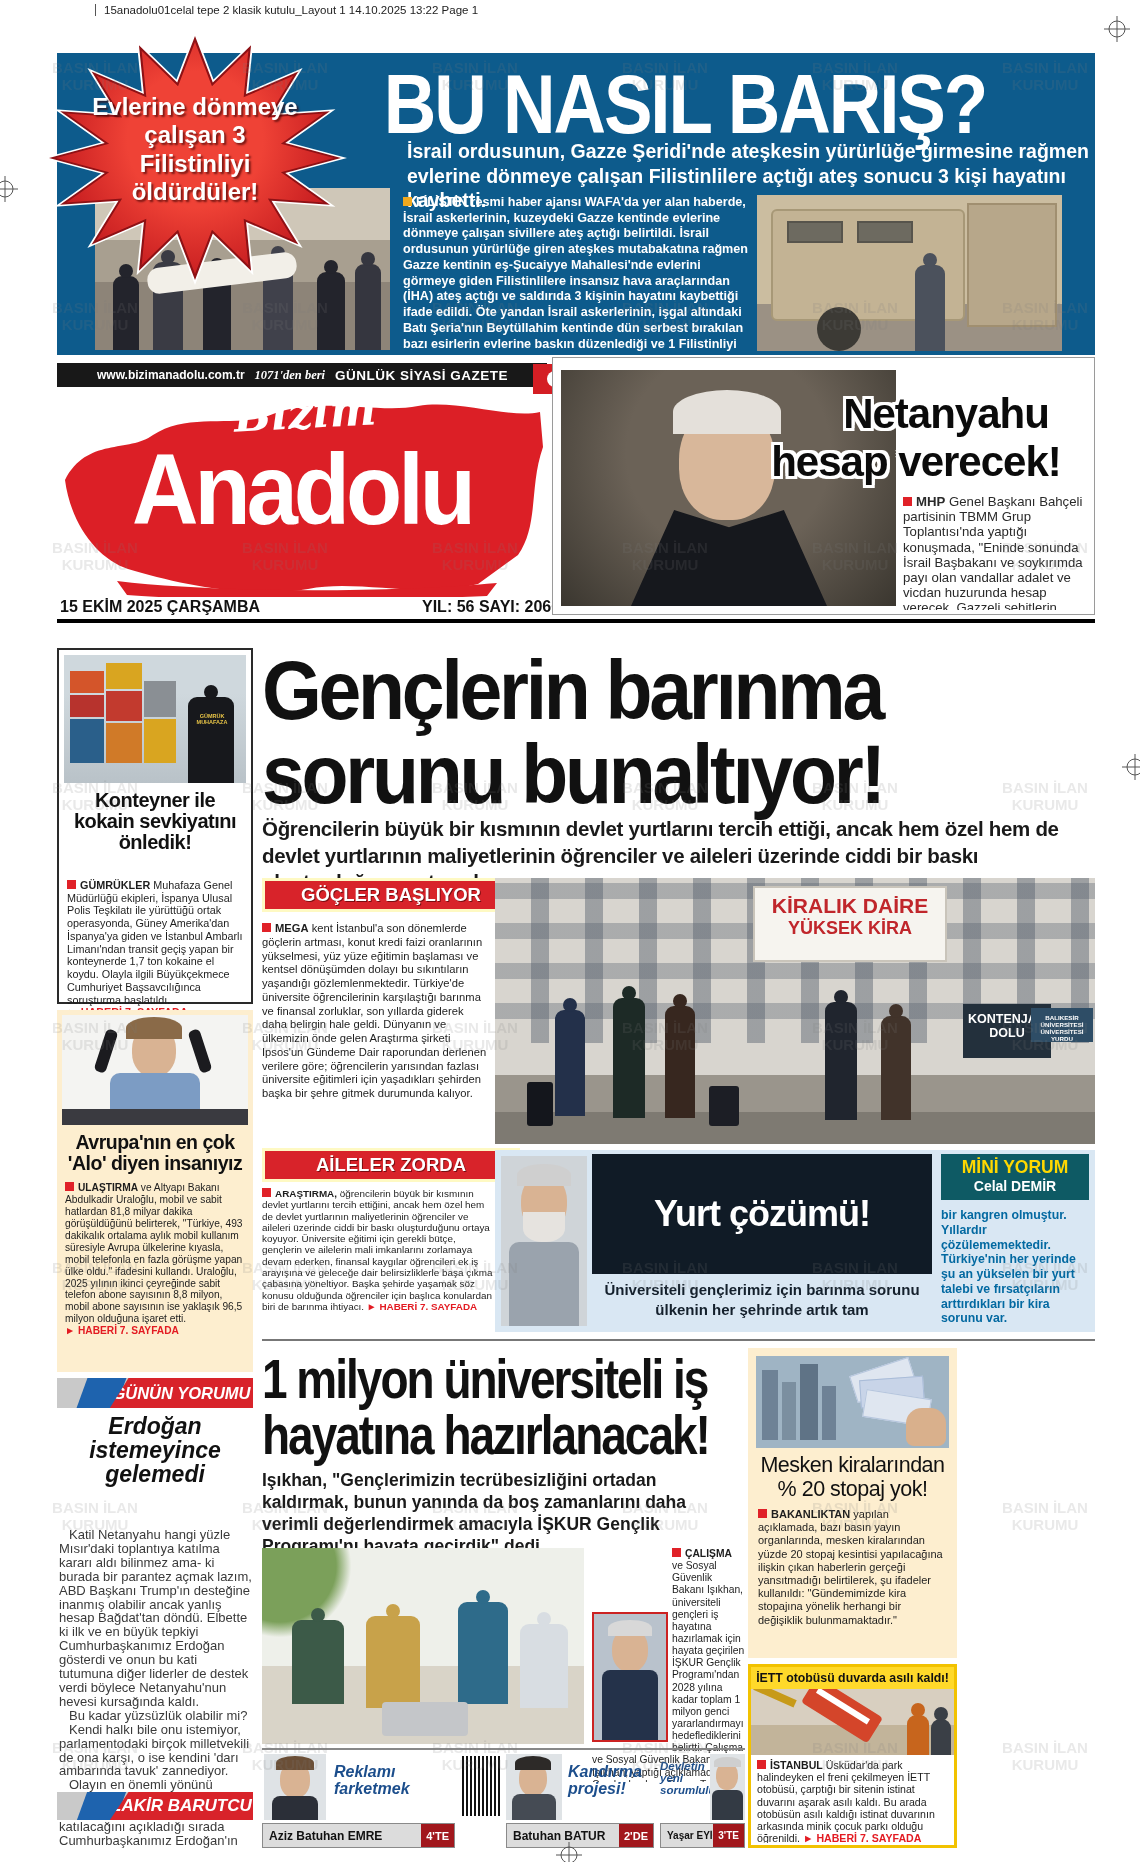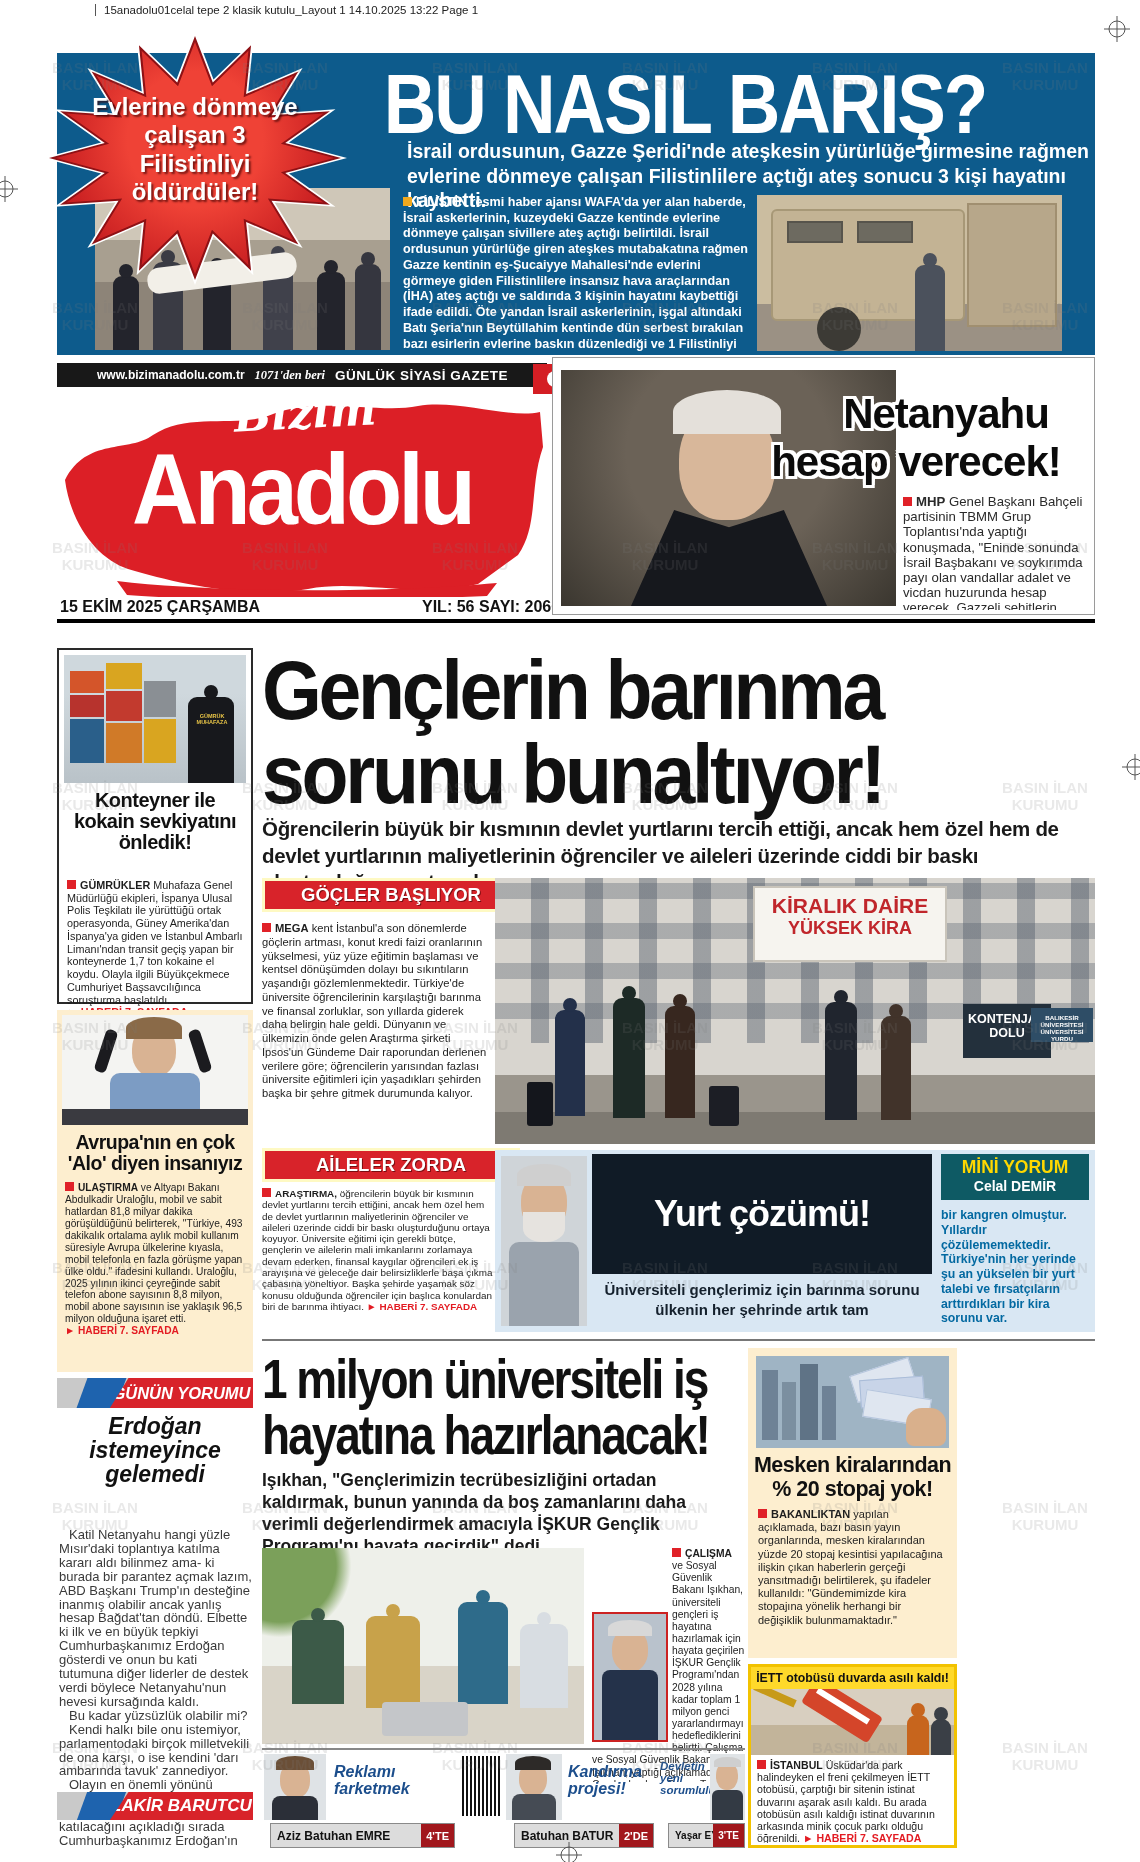--- a/index.html
+++ b/index.html
@@ -25,21 +25,21 @@
   .wm{position:absolute;width:170px;text-align:center;color:rgba(125,125,125,.17);
         font-weight:bold;font-size:15px;line-height:1.1;pointer-events:none;z-index:50;}
   .outline-w{text-shadow:-3px -3px 0 #fff,3px -3px 0 #fff,-3px 3px 0 #fff,3px 3px 0 #fff,
         0 -3px 0 #fff,0 3px 0 #fff,-3px 0 0 #fff,3px 0 0 #fff;}
   .star{position:absolute;clip-path:polygon(100% 50%,80.9% 56.1%,96.2% 69.2%,76.2% 67.5%,85.4% 85.4%,
         67.5% 76.2%,69.2% 96.2%,56.1% 80.9%,50% 100%,43.9% 80.9%,30.8% 96.2%,32.5% 76.2%,14.6% 85.4%,
         23.8% 67.5%,3.8% 69.2%,19.1% 56.1%,0% 50%,19.1% 43.9%,3.8% 30.8%,23.8% 32.5%,14.6% 14.6%,
         32.5% 23.8%,30.8% 3.8%,43.9% 19.1%,50% 0%,56.1% 19.1%,69.2% 3.8%,67.5% 23.8%,85.4% 14.6%,
         76.2% 32.5%,96.2% 30.8%,80.9% 43.9%);}
   .regmark{position:absolute;width:26px;height:26px;z-index:60;}
-  .pbar{position:absolute;left:8px;right:0;bottom:0;height:25px;background:#dcdcdc;border:1px solid #8a8a8a;
+  .pbar{position:absolute;left:0;right:0;bottom:0;height:25px;background:#dcdcdc;border:1px solid #8a8a8a;
         display:flex;align-items:center;box-sizing:border-box;}
   .pbar .nm{flex:1;font-weight:bold;font-size:12px;padding-left:6px;white-space:nowrap;overflow:hidden;}
   .pbar .pg{background:#a1171c;color:#fff;font-weight:bold;font-size:11px;padding:0 5px;height:100%;
         display:flex;align-items:center;}
   .ptitle{color:#1c4e8c;font-style:italic;font-weight:bold;font-size:16px;line-height:1.05;}
   .windows{position:absolute;left:0;right:0;top:0;height:62%;
         background-image:repeating-linear-gradient(90deg,transparent 0 36px,rgba(85,95,108,.45) 36px 54px),
         repeating-linear-gradient(0deg,transparent 0 24px,rgba(85,95,108,.35) 24px 40px);}
 </style>
 </head>
@@ -316,21 +316,21 @@
     <div class="ph" style="left:8px;top:8px;width:193px;height:92px;background:#9fb4c4;">
       <div class="abs" style="left:6px;top:14px;width:16px;height:70px;background:#6e8296;"></div>
       <div class="abs" style="left:26px;top:26px;width:14px;height:58px;background:#7b8fa0;background:#7b8fa0;"></div>
       <div class="abs" style="left:44px;top:8px;width:18px;height:76px;background:#5f7386;"></div>
       <div class="abs" style="left:66px;top:30px;width:14px;height:54px;background:#6e8296;"></div>
       <div class="abs" style="left:96px;top:10px;width:60px;height:26px;background:#dfe6f0;border:1px solid #b6c6de;transform:rotate(-18deg);"></div>
       <div class="abs" style="left:104px;top:22px;width:62px;height:26px;background:#c8d4e8;border:1px solid #a9bcd8;transform:rotate(-4deg);"></div>
       <div class="abs" style="left:108px;top:38px;width:64px;height:26px;background:#dfe6f0;border:1px solid #b6c6de;transform:rotate(9deg);"></div>
       <div class="abs" style="left:150px;top:52px;width:40px;height:38px;border-radius:40% 40% 20% 20%;background:#d9b08c;"></div>
     </div>
-    <div class="abs" style="left:4px;top:106px;width:201px;text-align:center;font-weight:700;font-size:21.5px;line-height:1.1;letter-spacing:-.5px;">
+    <div class="abs" style="left:4px;top:106px;width:201px;text-align:center;font-weight:400;font-size:21.5px;line-height:1.1;letter-spacing:-.5px;">
       <div>Mesken kiralarından</div>
       <div>% 20 stopaj yok!</div>
     </div>
     <div class="abs body-txt" style="left:10px;top:160px;width:189px;height:142px;font-size:11px;line-height:1.2;overflow:hidden;">
       <span class="sq"></span><b>BAKANLIKTAN</b>
       <span>yapılan açıklamada, bazı basın yayın organlarında, mesken kiralarından yüzde 20 stopaj kesintisi yapılacağına ilişkin çıkan haberlerin gerçeği yansıtmadığı belirtilerek, şu ifadeler kullanıldı: "Gündemimizde kira stopajına yönelik herhangi bir değişiklik bulunmamaktadır."</span>
     </div>
   </div>
 
   <div class="abs" style="left:748px;top:1664px;width:209px;height:184px;border:3px solid #f2c200;box-sizing:border-box;background:#fff;">

